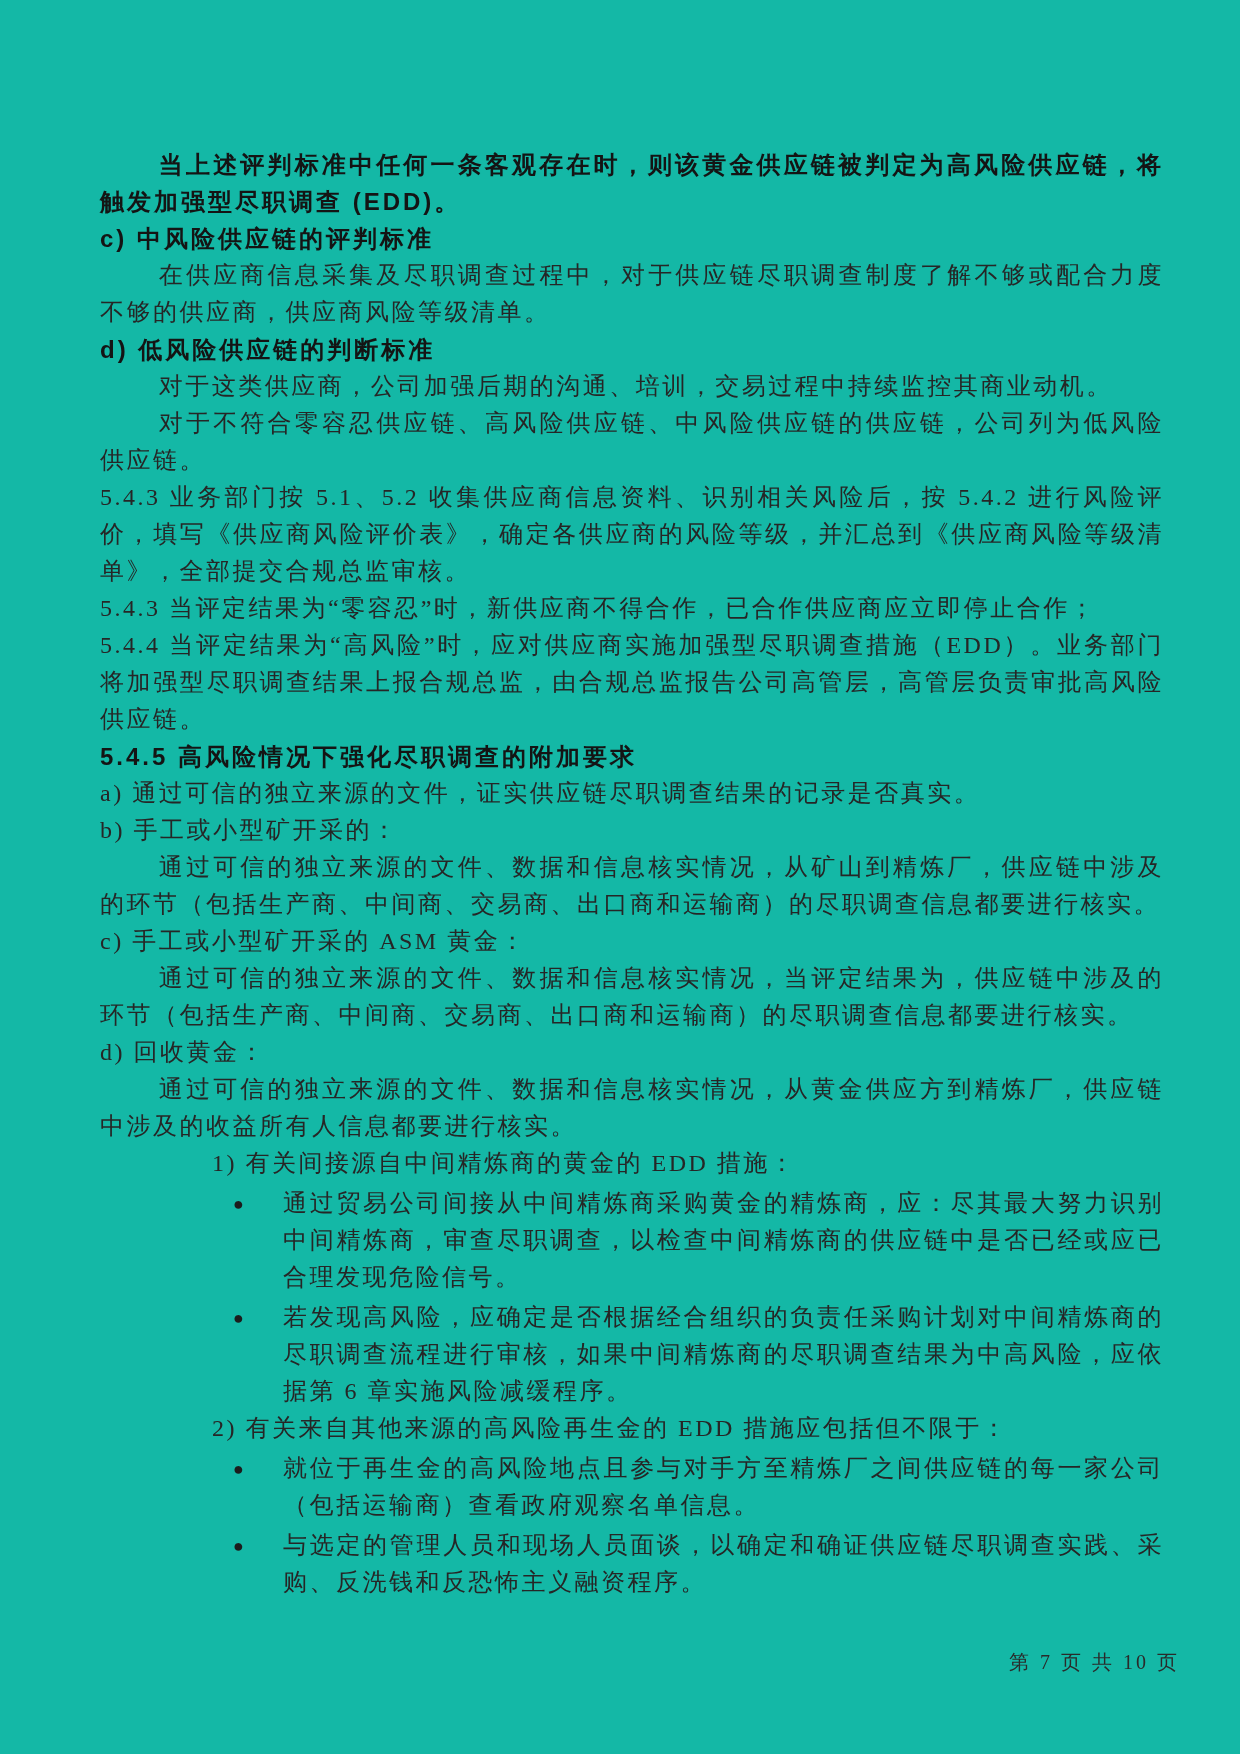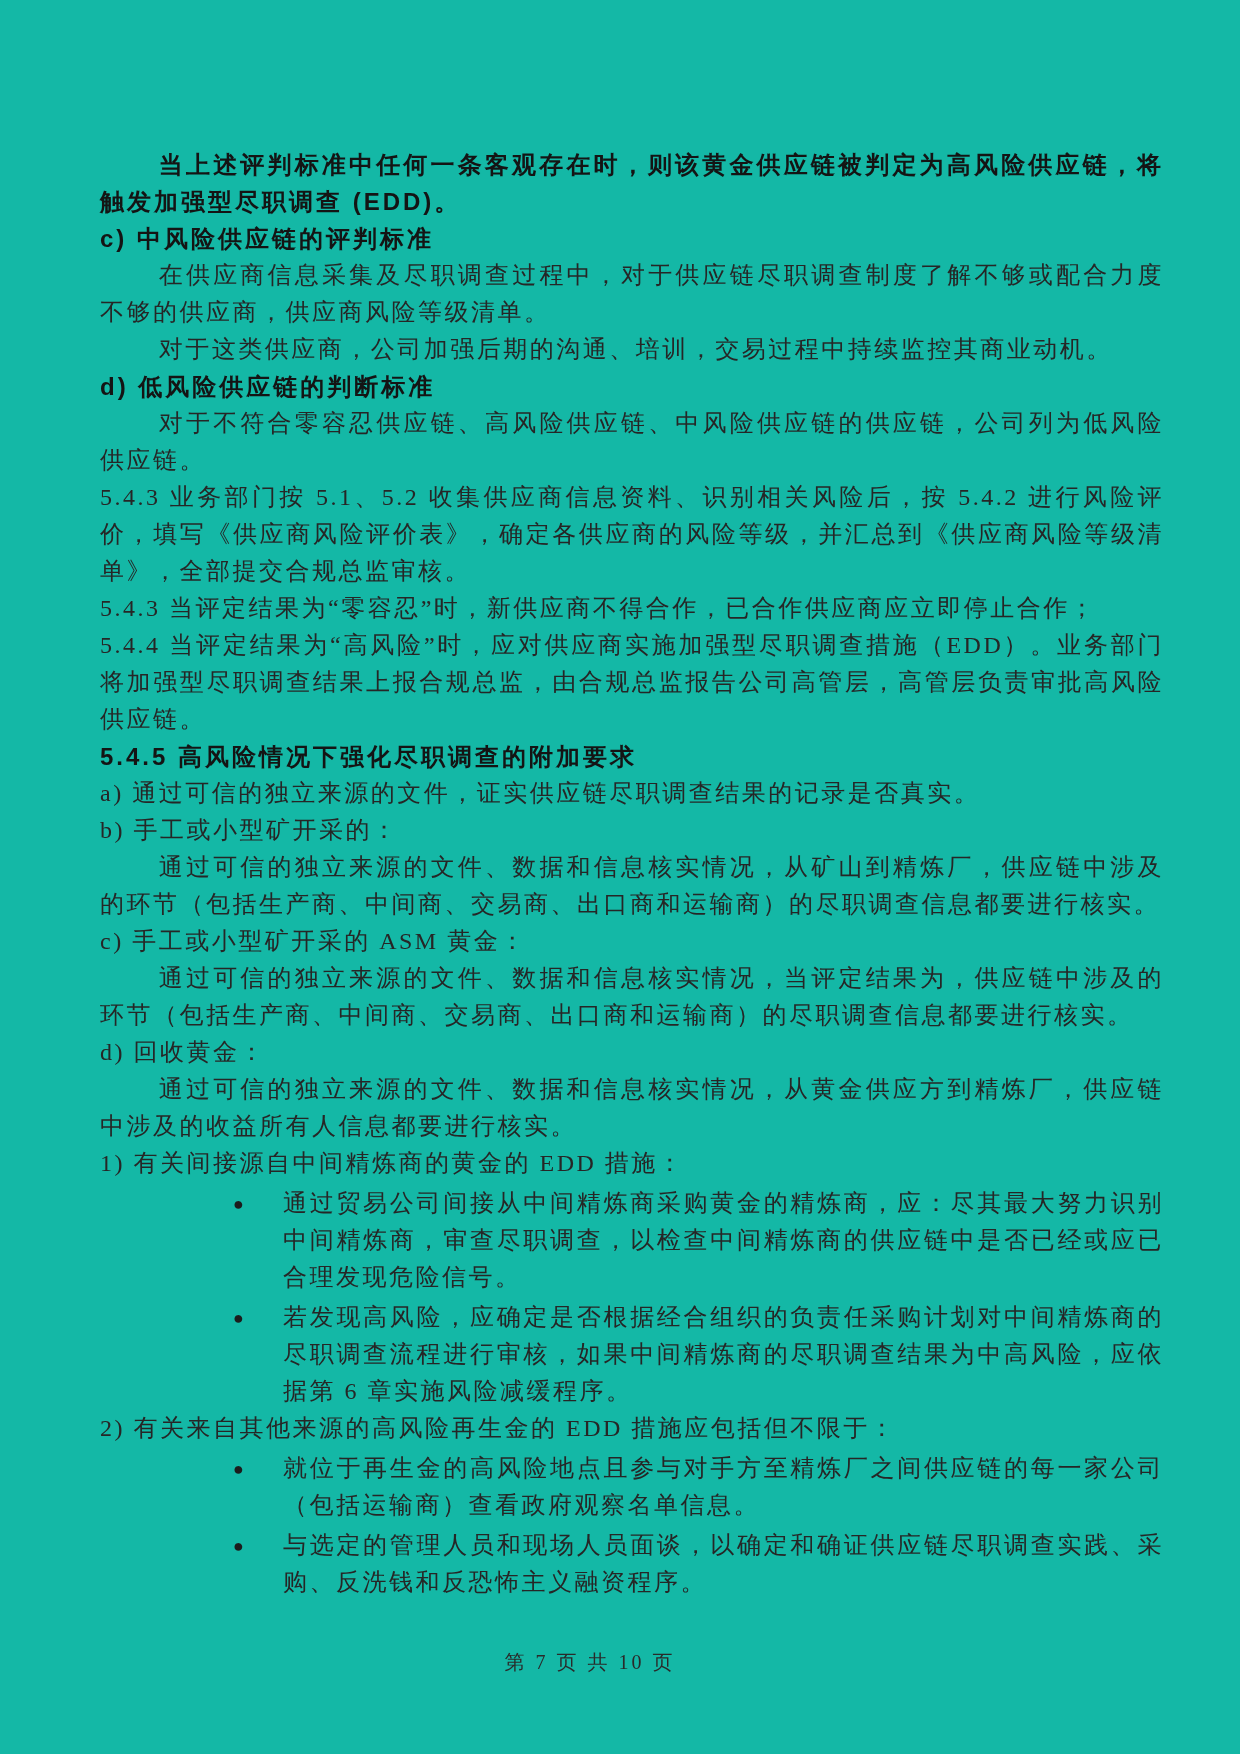--- a/index.html
+++ b/index.html
@@ -24,54 +24,54 @@
     text-justify: inter-character;
   }
   .bold {
     font-weight: 700;
     color: #141414;
     font-family: "Liberation Sans", "DejaVu Sans", sans-serif;
     letter-spacing: 3px;
   }
   .ind  { text-indent: 2.45em; }      
   .ml1  { }        
-  .ml2  { }       
+  .ml2  { margin-left: 112px; }       
   .bullet {
     position: relative;
     margin: 3px 0 0 183px;
   }
   .dot {
     position: absolute;
     left: -50px;
     top: 1px;
     font-size: 18px;
     color: #1c1c1c;
   }
   .footer {
     position: absolute;
     left: 0;
     right: 60px;
     bottom: 78px;
-    text-align: center;
+    text-align: right;
     font-size: 20px;
     letter-spacing: 3px;
     color: #2a2a2a;
   }
 </style>
 </head>
 <body>
 
 <div class="pg">
   <div class="content">
 
     <p class="blk bold ind">当上述评判标准中任何一条客观存在时，则该黄金供应链被判定为高风险供应链，将触发加强型尽职调查 (EDD)。</p>
     <p class="blk bold ml1">c) 中风险供应链的评判标准</p>
     <p class="blk ind">在供应商信息采集及尽职调查过程中，对于供应链尽职调查制度了解不够或配合力度不够的供应商，供应商风险等级清单。</p>
+    <p class="blk bold ml1">d) 低风险供应链的判断标准</p>
     <p class="blk ind">对于这类供应商，公司加强后期的沟通、培训，交易过程中持续监控其商业动机。</p>
-    <p class="blk bold ml1">d) 低风险供应链的判断标准</p>
     <p class="blk ind">对于不符合零容忍供应链、高风险供应链、中风险供应链的供应链，公司列为低风险供应链。</p>
     <p class="blk">5.4.3 业务部门按 5.1、5.2 收集供应商信息资料、识别相关风险后，按 5.4.2 进行风险评价，填写《供应商风险评价表》，确定各供应商的风险等级，并汇总到《供应商风险等级清单》，全部提交合规总监审核。</p>
     <p class="blk">5.4.3 当评定结果为“零容忍”时，新供应商不得合作，已合作供应商应立即停止合作；</p>
     <p class="blk">5.4.4 当评定结果为“高风险”时，应对供应商实施加强型尽职调查措施（EDD）。业务部门将加强型尽职调查结果上报合规总监，由合规总监报告公司高管层，高管层负责审批高风险供应链。</p>
     <p class="blk bold">5.4.5 高风险情况下强化尽职调查的附加要求</p>
     <p class="blk ml1">a) 通过可信的独立来源的文件，证实供应链尽职调查结果的记录是否真实。</p>
     <p class="blk ml1">b) 手工或小型矿开采的：</p>
     <p class="blk ind">通过可信的独立来源的文件、数据和信息核实情况，从矿山到精炼厂，供应链中涉及的环节（包括生产商、中间商、交易商、出口商和运输商）的尽职调查信息都要进行核实。</p>
     <p class="blk ml1">c) 手工或小型矿开采的 ASM 黄金：</p>
     <p class="blk ind">通过可信的独立来源的文件、数据和信息核实情况，当评定结果为，供应链中涉及的环节（包括生产商、中间商、交易商、出口商和运输商）的尽职调查信息都要进行核实。</p>

